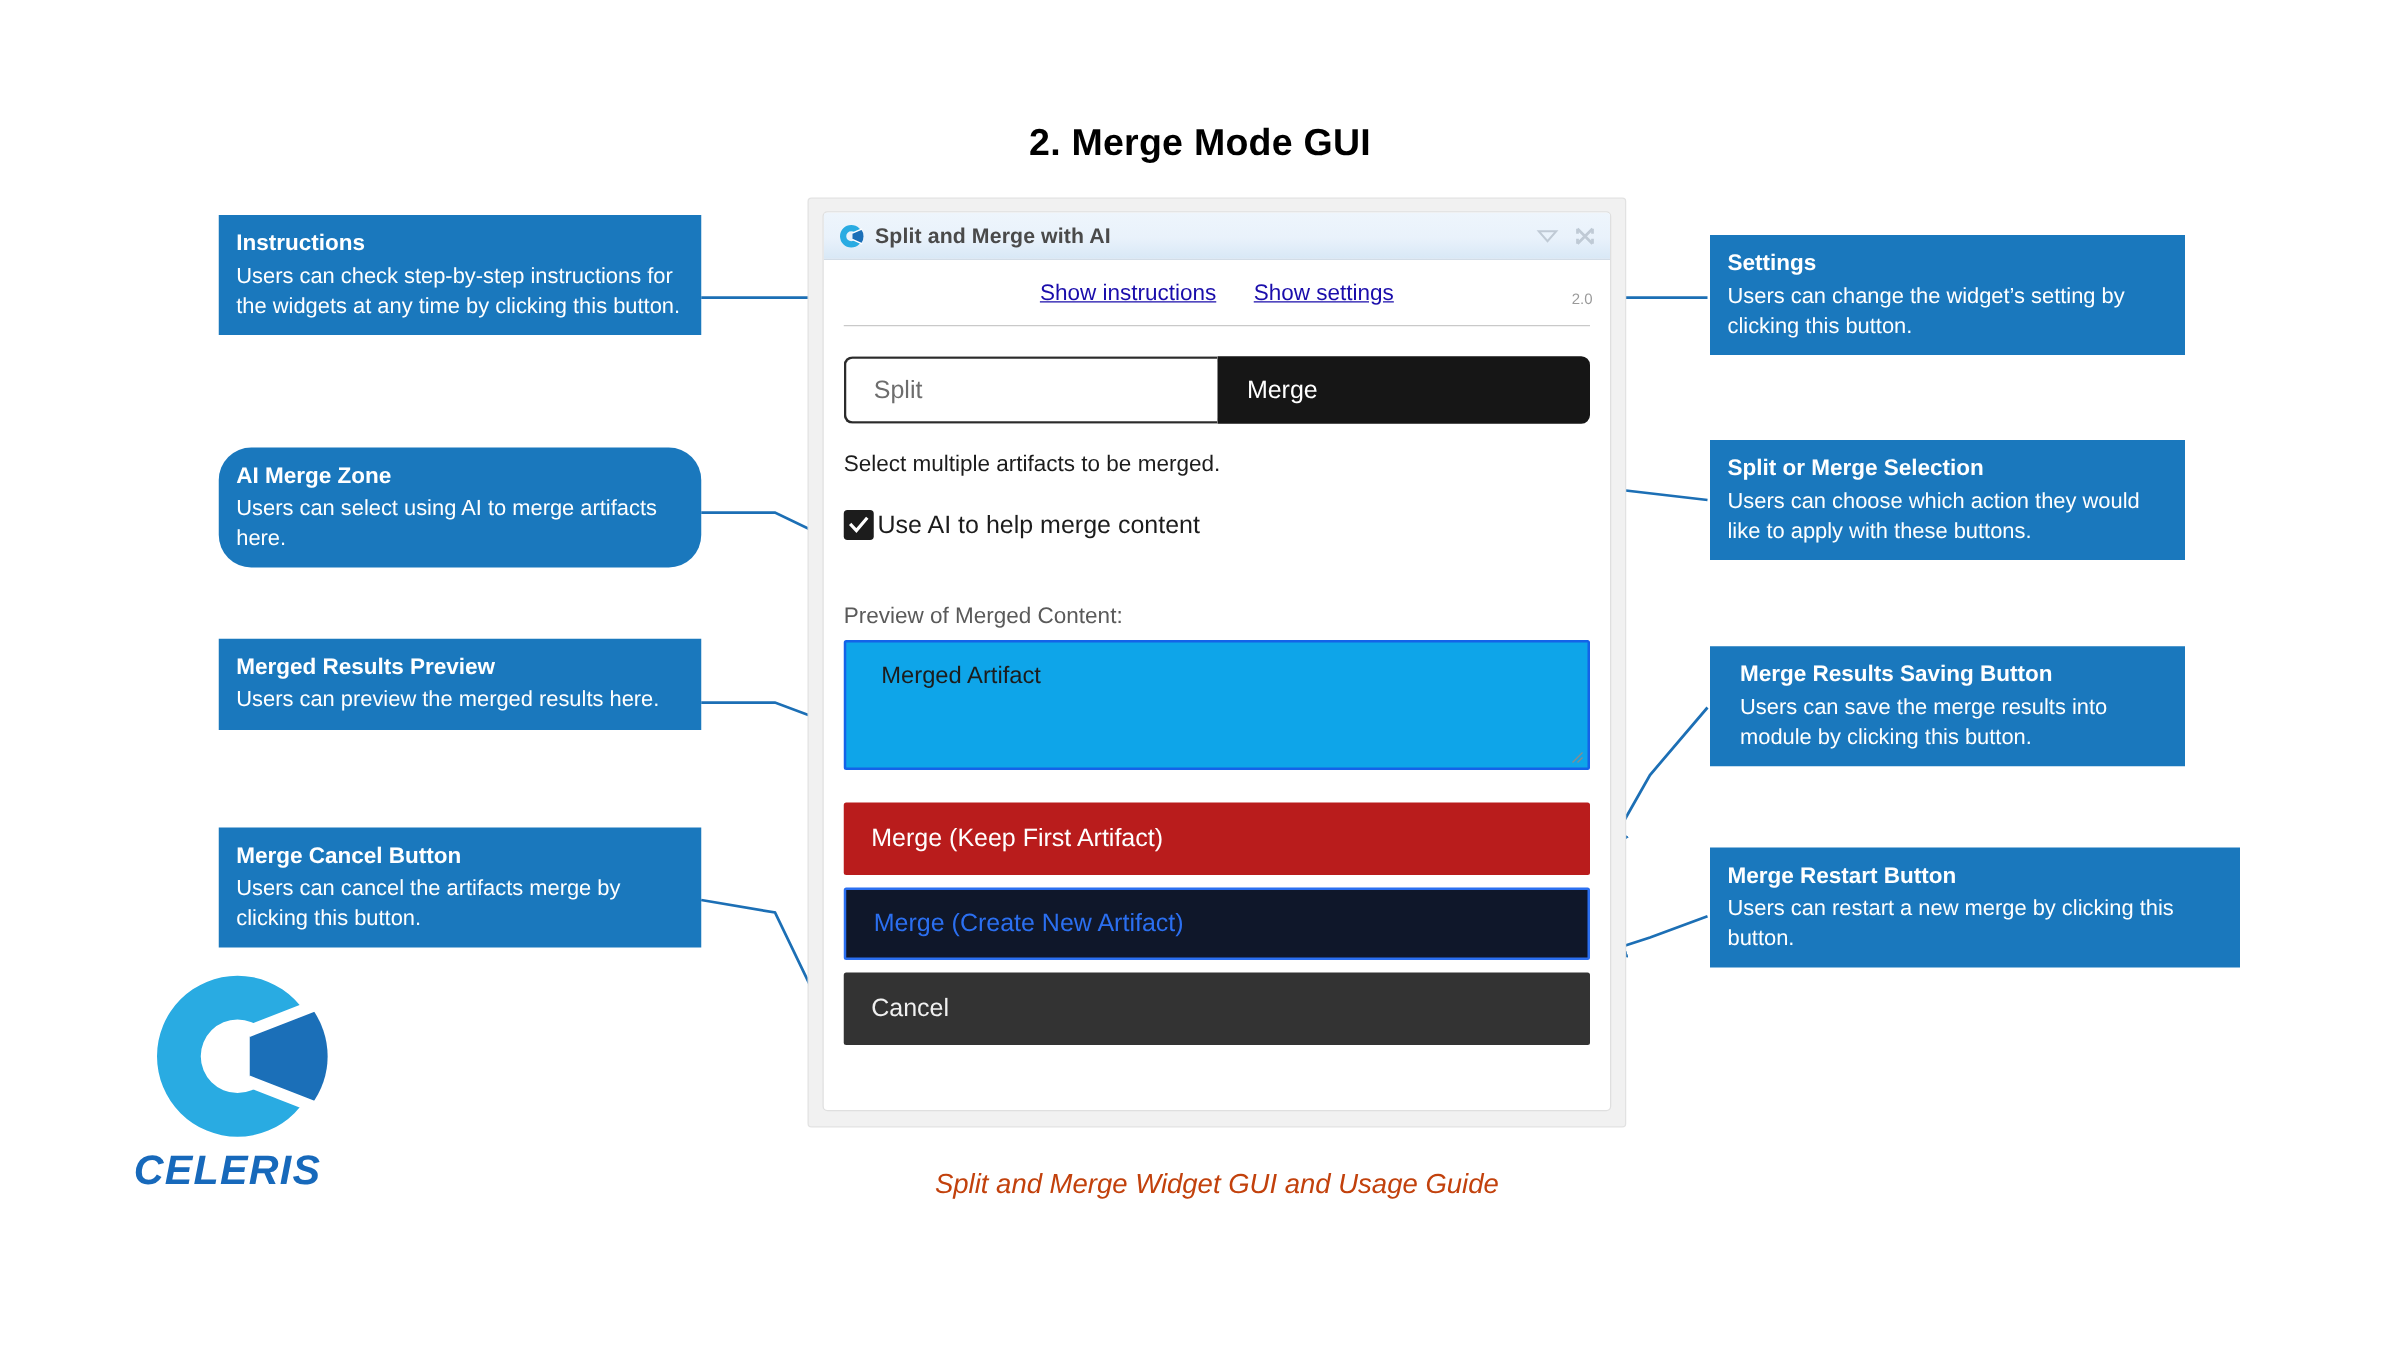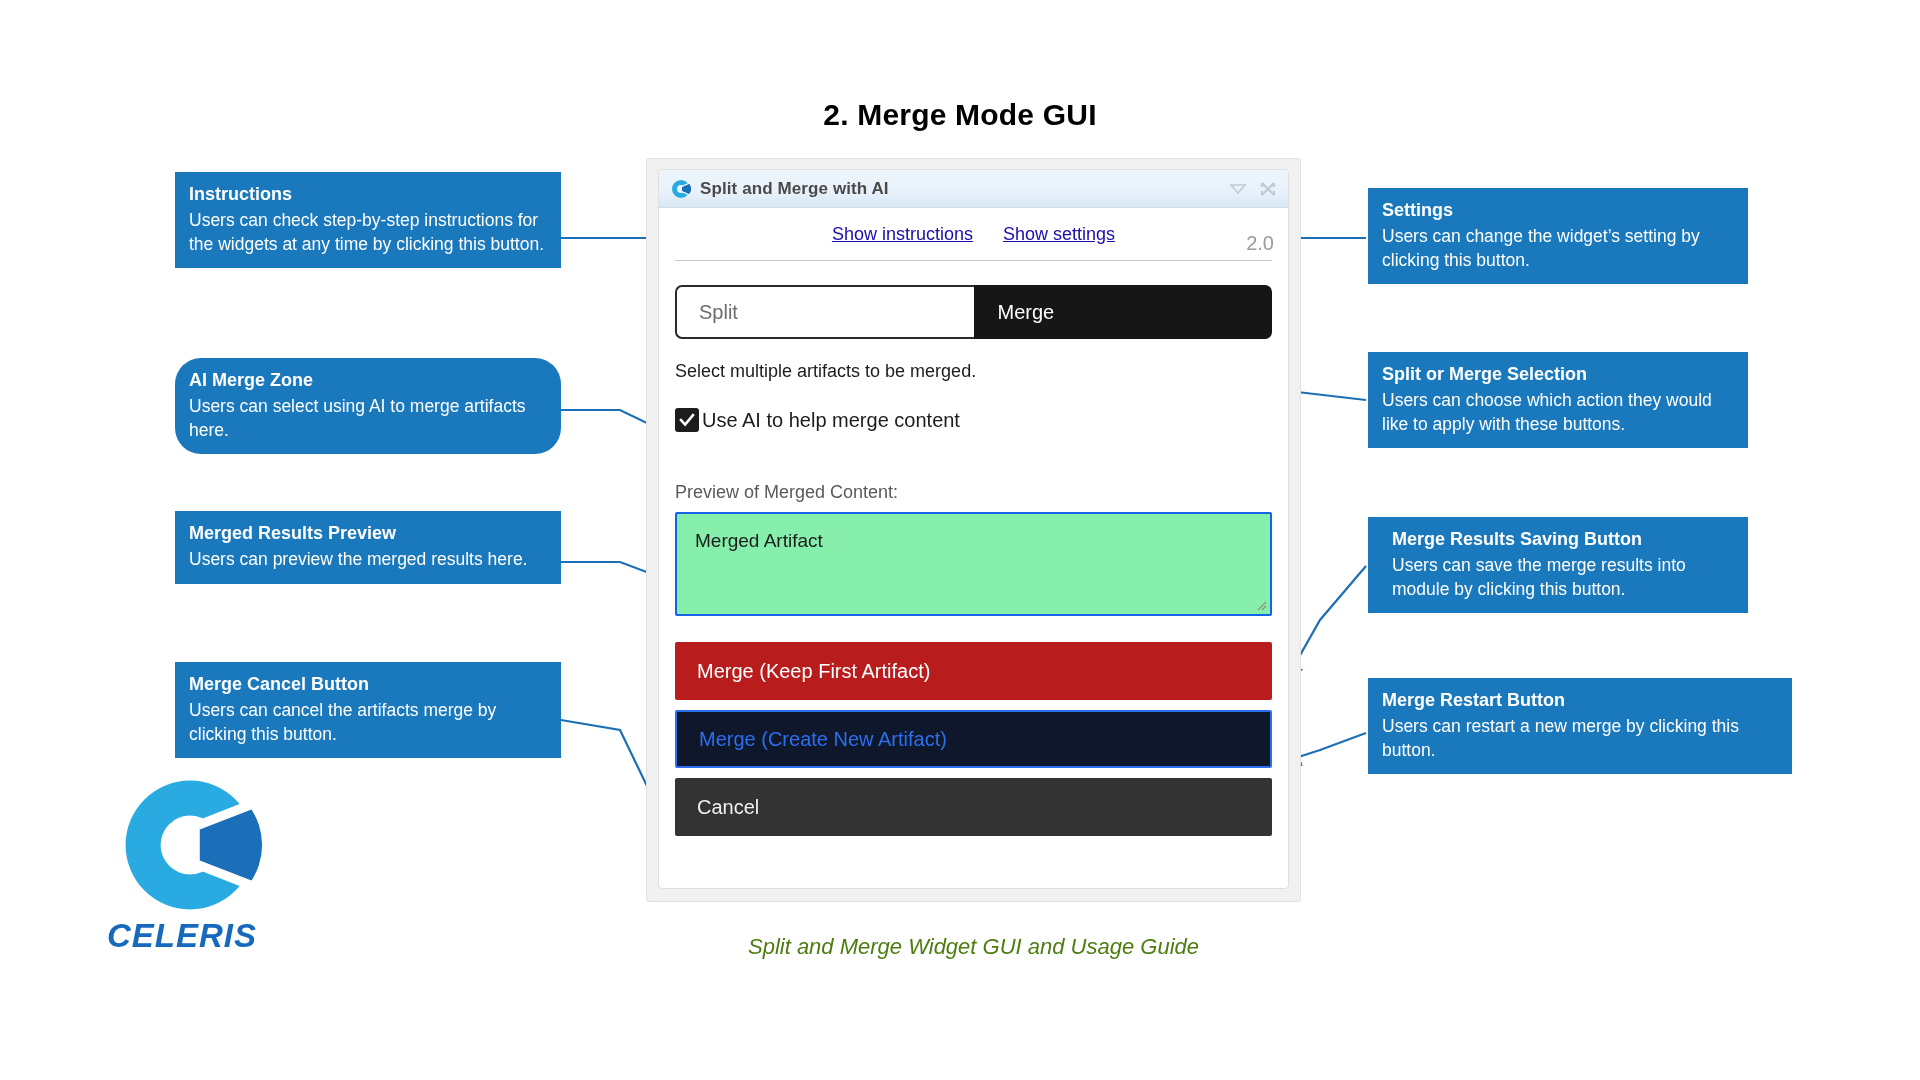--- a/index.html
+++ b/index.html
@@ -83,21 +83,21 @@
     gap: 30px;
     height: 52px;
     position: relative;
   }
   .link {
     color: #1a0dab; font-size: 18px; text-decoration: underline; cursor: pointer;
     white-space: nowrap;
   }
   .version-tag {
     position: absolute; right: -2px; top: 24px;
-    color: #9a9a9a; font-size: 20px;
+    color: #9a9a9a; font-size: 12px;
   }
   .hr { height: 1px; background: #c9c9c9; margin: 0 0 0 0; }
 
   .toggle-row { display: flex; margin: 24px 0 0 0; }
   .toggle-btn {
     flex: 1 1 50%;
     height: 54px;
     display: flex; align-items: center;
     padding-left: 22px;
     font-size: 20px;
@@ -122,25 +122,25 @@
     display: flex; align-items: center; justify-content: center;
     flex: 0 0 auto; cursor: pointer;
   }
   .check-label { font-size: 20px; color: #1c1c1c; margin-left: 3px; }
 
   .preview-label { font-size: 18px; color: #5a5a5a; margin-top: 50px; }
 
   .preview-box {
     margin-top: 9px;
     height: 104px;
-    background: #86efac;
+    background: #0ea5e9;
     border: 2px solid #1463e8;
     border-radius: 2px;
     position: relative;
-    padding: 16px 18px;
+    padding: 16px 28px;
     font-size: 19px; color: #1c1c1c;
     cursor: text;
   }
   .resize-grip {
     position: absolute; right: 3px; bottom: 3px; width: 12px; height: 12px;
   }
 
   .btn {
     height: 58px;
     display: flex; align-items: center;
@@ -149,21 +149,21 @@
     cursor: pointer;
     border-radius: 2px;
   }
   .btn-primary { background: #b91c1c; color: #ffffff; margin-top: 26px; }
   .btn-outline { background: #0f172a; color: #2b6ff0; border: 2px solid #2b6ff0; margin-top: 10px; }
   .btn-dark { background: #333333; color: #f0f0f0; margin-top: 10px; }
 
   
   .caption {
     position: absolute; left: 646px; top: 934px; width: 655px;
-    text-align: center; font-style: italic; font-size: 22px; color: #4d7c0f;
+    text-align: center; font-style: italic; font-size: 22px; color: #c2410c;
   }
 
   
   .logo-wrap { position: absolute; left: 105px; top: 775px; width: 200px; }
   .logo-mark { width: 150px; height: 140px; display: block; margin: 0 auto 0 10px; }
   .logo-text {
     font-size: 33px; font-weight: bold; font-style: italic; color: #1769bb;
     letter-spacing: 1px; margin-top: 2px; padding-left: 2px;
   }
 </style>

